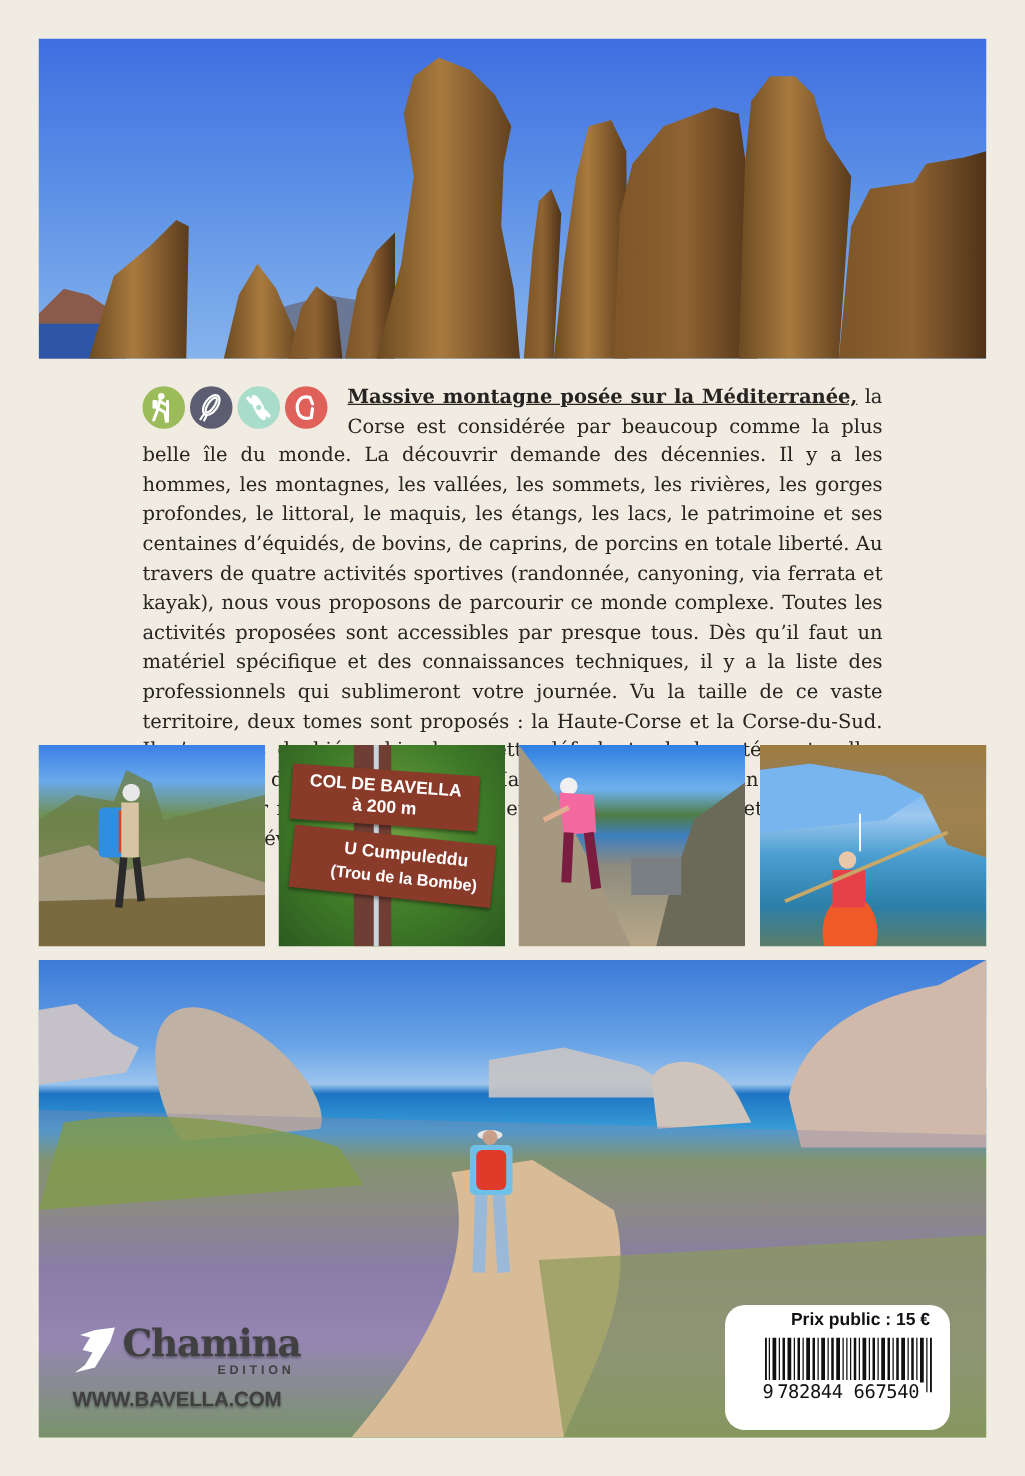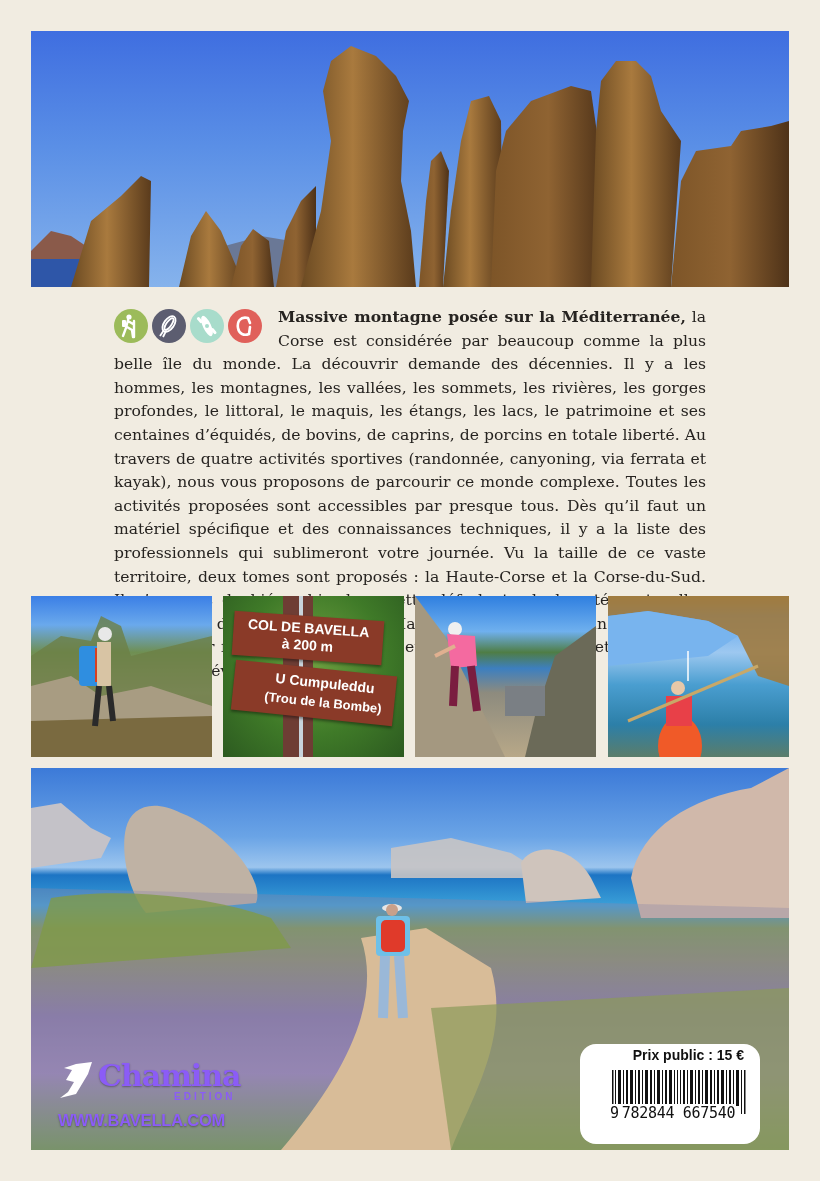--- a/index.html
+++ b/index.html
@@ -29,24 +29,24 @@
   #intro {
     position: absolute; left: 114px; top: 305px; width: 592px;
     font-size: 15.6px; line-height: 23.6px; color: #262320;
     text-align: justify;
   }
   #intro .icons { float: left; width: 164px; height: 42px; position: relative; }
   .act-icon {
     position: absolute; top: 4px; width: 34px; height: 34px; border-radius: 50%;
   }
   .act-icon svg { width: 34px; height: 34px; display: block; }
-  #intro b { font-weight: bold; }
-
-  
-  #logo { position: absolute; left: 58px; top: 1058px; width: 200px; height: 80px; color: #8b5cf6; text-align: right; }
+  #intro b { font-weight: bold; text-decoration: underline; }
+
+  
+  #logo { position: absolute; left: 58px; top: 1058px; width: 200px; height: 80px; color: #404040; text-align: right; }
   #logo .brand { position: absolute; left: 40px; top: 0; font-family: "DejaVu Serif", serif;
     font-size: 30px; font-weight: bold; letter-spacing: -1px; text-shadow: 0 1px 2px rgba(0,0,0,.35); }
   #logo .edition { position: absolute; left: 100px; top: 33px; font-family: "Liberation Sans", sans-serif;
     font-size: 10px; letter-spacing: 3px; font-weight: bold; padding-left: 16px; }
   #logo .url { position: absolute; left: 0; top: 53px; font-family: "Liberation Sans", sans-serif;
     font-size: 16.5px; font-weight: bold; letter-spacing: -.2px; text-shadow: 0 1px 2px rgba(0,0,0,.35); }
   #logo svg { position: absolute; left: 0; top: 2px; }
 
   
   #price-sticker {

